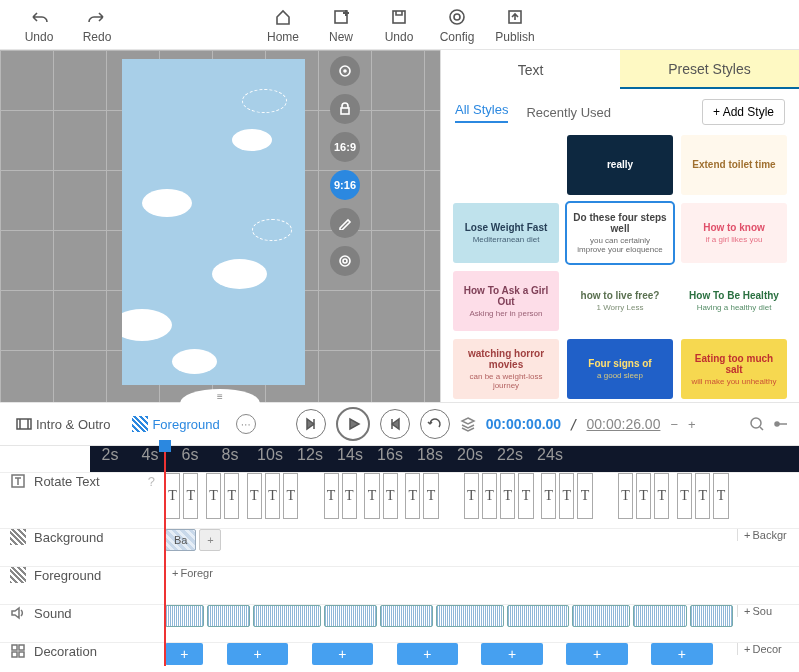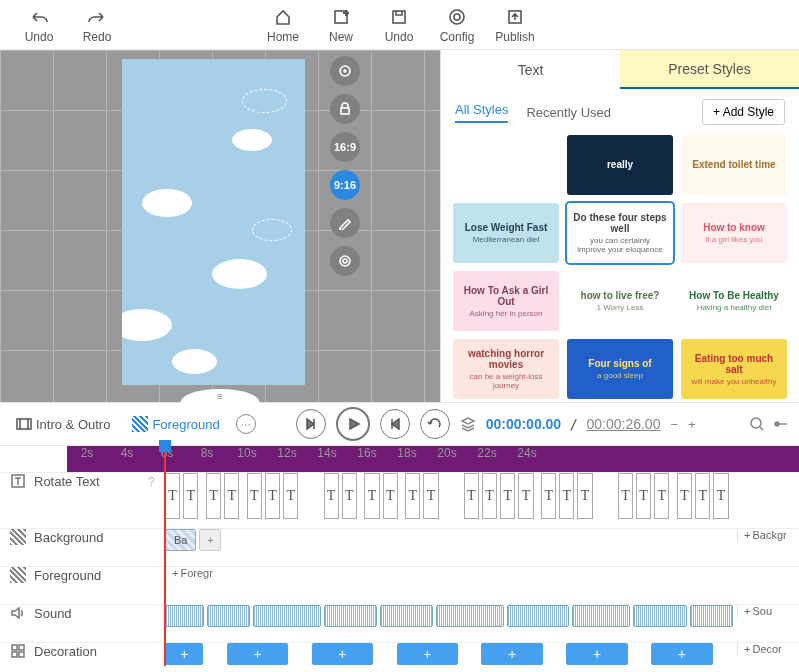--- a/index.html
+++ b/index.html
@@ -44,21 +44,21 @@
 .tl-tab.active { color: #2b88e0; }
 .tl-tab svg, .tl-header svg { width: 16px; height: 16px; stroke: currentColor; fill: none; stroke-width: 1.5; }
 .pb-btn { width: 30px; height: 30px; border: 1.5px solid #777; border-radius: 50%; display: flex; align-items: center; justify-content: center; cursor: pointer; }
 .pb-btn.big { width: 34px; height: 34px; border-width: 2px; }
 .timecode { font-size: 14px; font-family: monospace; }
 .timecode .cur { color: #2b88e0; font-weight: 600; }
 .timecode .dur { color: #888; text-decoration: underline; }
 .zoom { margin-left: auto; display: flex; align-items: center; gap: 8px; color: #888; }
 
 
-.ruler { height: 26px; position: relative; background: #701a75; border-bottom: 0; margin-left: 67px; display: flex; font-size: 12px; color: #999; }
+.ruler { height: 26px; position: relative; background: #0f172a; border-bottom: 0; margin-left: 90px; display: flex; font-size: 16px; color: #999; }
 .ruler-tick { width: 40px; text-align: center; position: relative; }
 .playhead { position: absolute; left: 164px; top: 446px; width: 2px; height: 220px; background: #e33; z-index: 10; }
 .playhead::before { content: ""; position: absolute; top: -6px; left: -5px; width: 12px; height: 12px; background: #2b88e0; }
 
 
 .tracks { display: flex; flex-direction: column; }
 .track { display: flex; height: 38px; align-items: flex-start; border-top: 1px solid #eee; }
 .track.tall { height: 56px; }
 .track-label { width: 165px; display: flex; align-items: center; gap: 8px; padding: 0 10px; font-size: 13px; color: #555; }
 .track-label svg { width: 16px; height: 16px; stroke: #777; fill: none; stroke-width: 1.5; }

